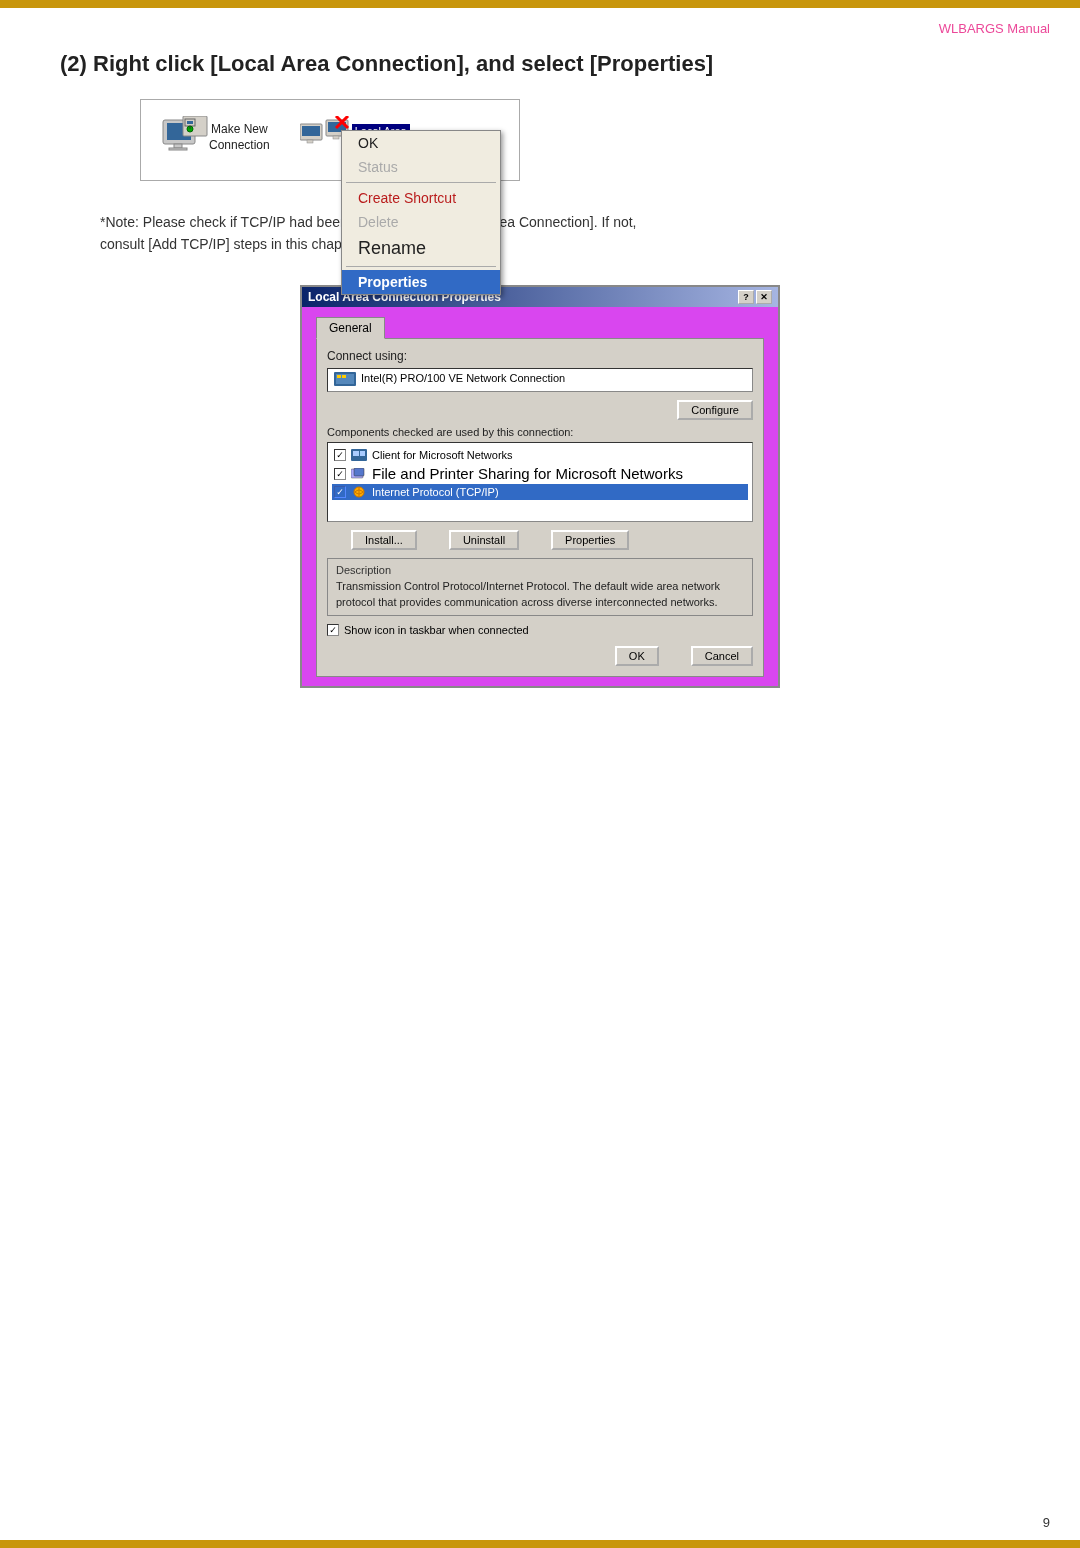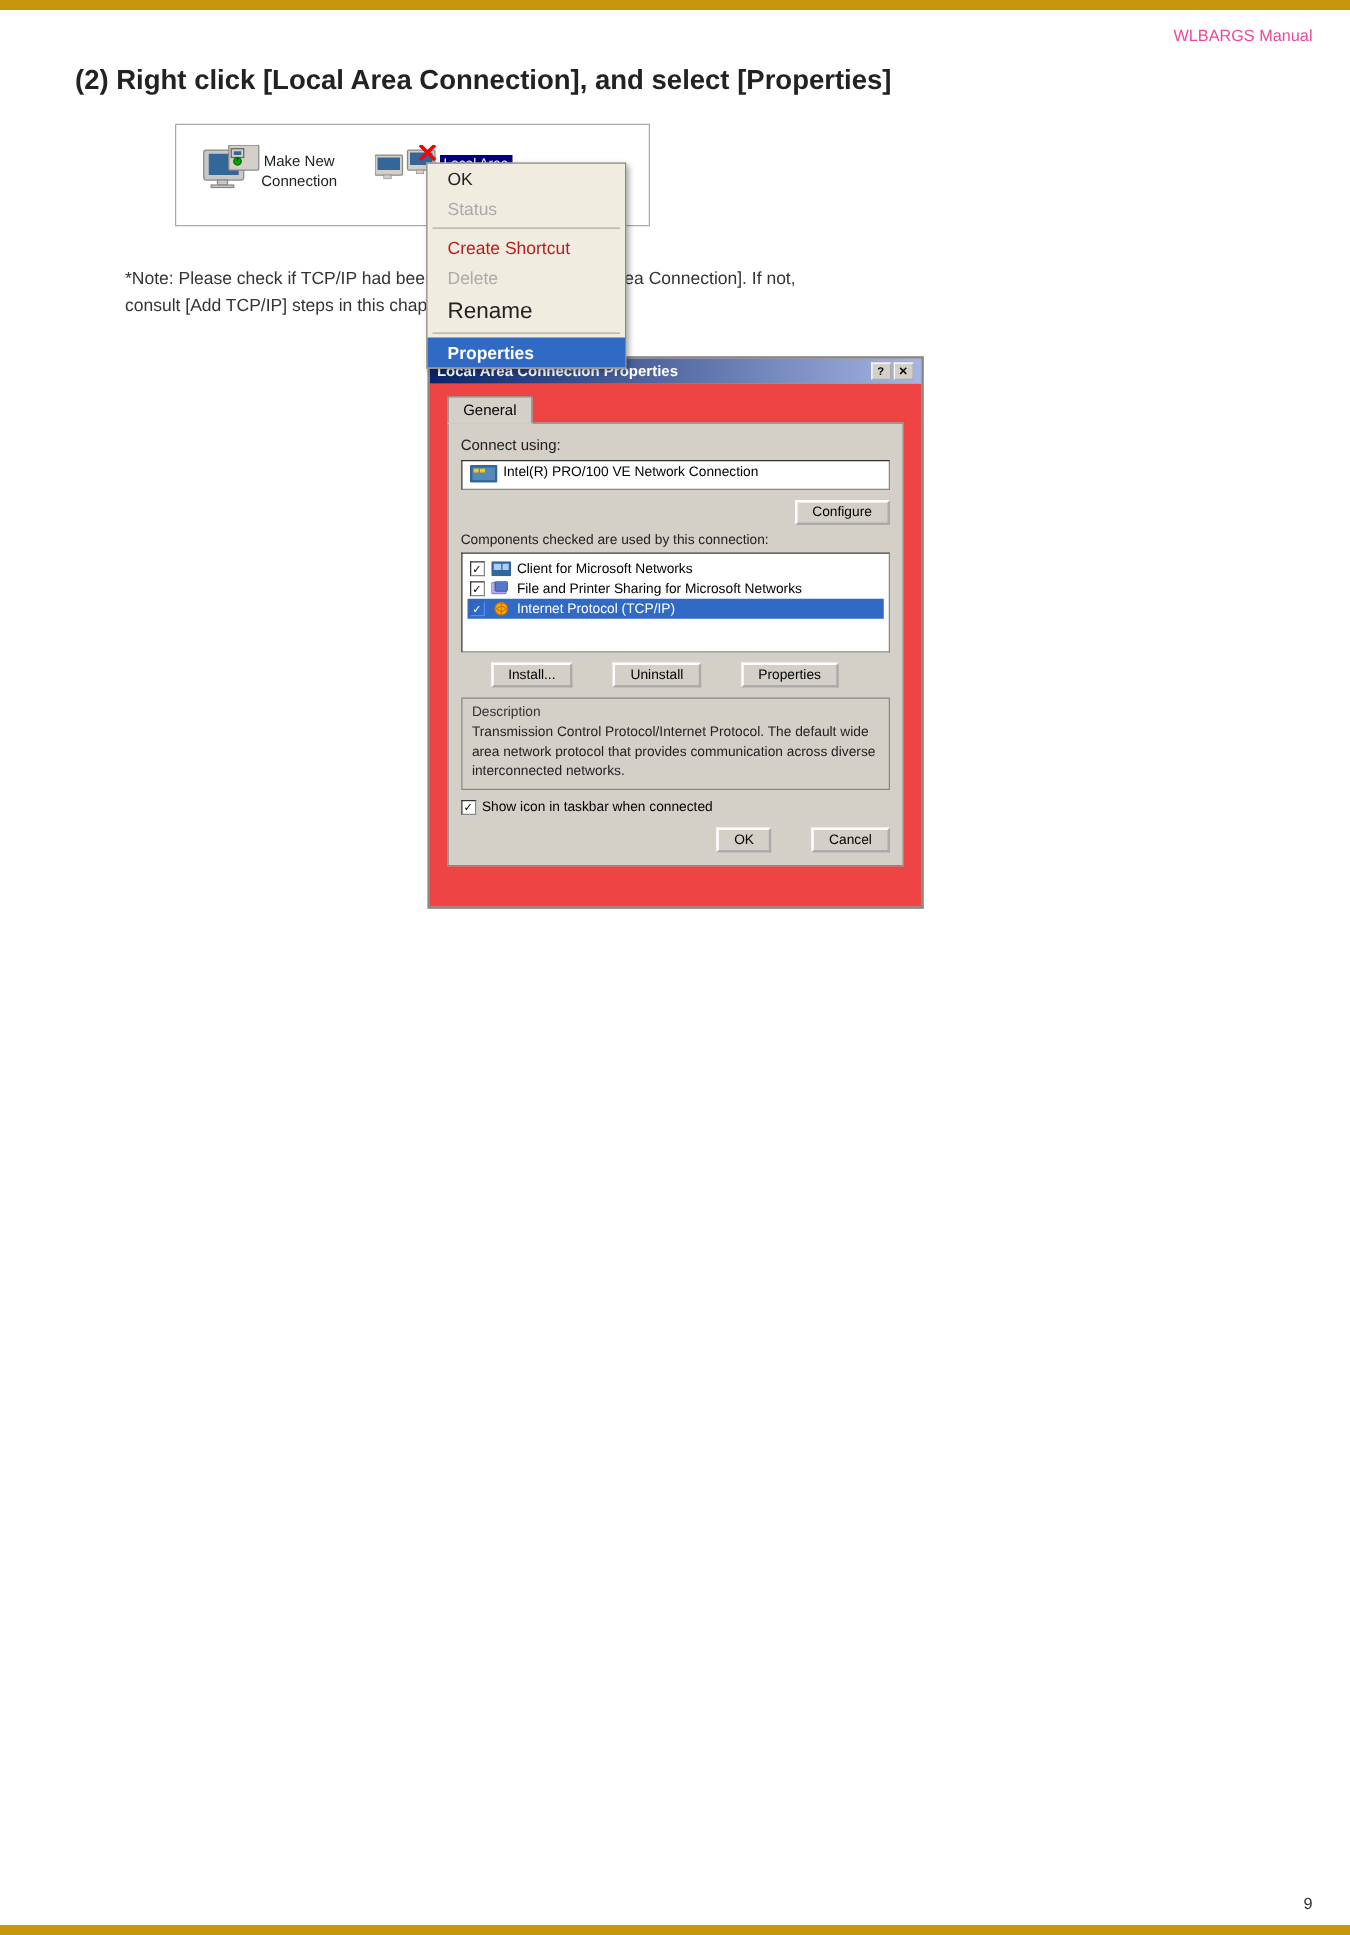--- a/index.html
+++ b/index.html
@@ -90,21 +90,21 @@
     }
 
     
     .dialog-wrapper {
       display: flex;
       justify-content: center;
       margin-top: 10px;
     }
 
     .dialog-box {
-      width: 397px;
+      width: 480px;
       border: 2px solid #888;
       background: #d4d0c8;
       font-family: 'MS Sans Serif', Arial, sans-serif;
       font-size: 12px;
     }
 
     .dialog-titlebar {
       background: linear-gradient(to right, #0a246a, #a6b5e2);
       color: white;
       padding: 3px 6px;
@@ -128,22 +128,22 @@
       font-size: 9px;
       display: flex;
       align-items: center;
       justify-content: center;
       cursor: pointer;
       color: #000;
       font-weight: bold;
     }
 
     .dialog-content {
-      padding: 10px 14px 32px;
-      background: #ef4444;
+      padding: 10px 14px 9px;
+      background: #d946ef;
     }
 
     
     .tab-strip {
       display: flex;
       margin-bottom: 0;
     }
 
     .tab {
       padding: 3px 12px;
@@ -404,21 +404,21 @@
               </svg>
               <span style="font-size: 11px;">Client for Microsoft Networks</span>
             </div>
 
             <div class="component-item">
               <div class="checkbox">✓</div>
               <svg width="16" height="12">
                 <rect x="0" y="1" width="12" height="9" fill="#aaaaff" rx="1" stroke="#555" stroke-width="0.5"></rect>
                 <rect x="3" y="0" width="10" height="8" fill="#5577cc" rx="1" stroke="#333" stroke-width="0.5"></rect>
               </svg>
-              <span style="font-size: 11px;">File and Printer Sharing for Microsoft Networks</span>
+              <span style="font-size: 15px;">File and Printer Sharing for Microsoft Networks</span>
             </div>
 
             <div class="component-item selected">
               <div class="checkbox" style="background:#316ac5; border-color: #5588ff; color: white;">✓</div>
               <svg width="16" height="12">
                 <circle cx="8" cy="6" r="5" fill="#ffaa00" stroke="#cc7700" stroke-width="1"></circle>
                 <path d="M4 6 Q8 2 12 6 Q8 10 4 6" fill="none" stroke="#cc7700" stroke-width="1"></path>
                 <line x1="8" y1="1" x2="8" y2="11" stroke="#cc7700" stroke-width="1"></line>
               </svg>
               <span style="font-size: 11px; color: white;">Internet Protocol (TCP/IP)</span>

